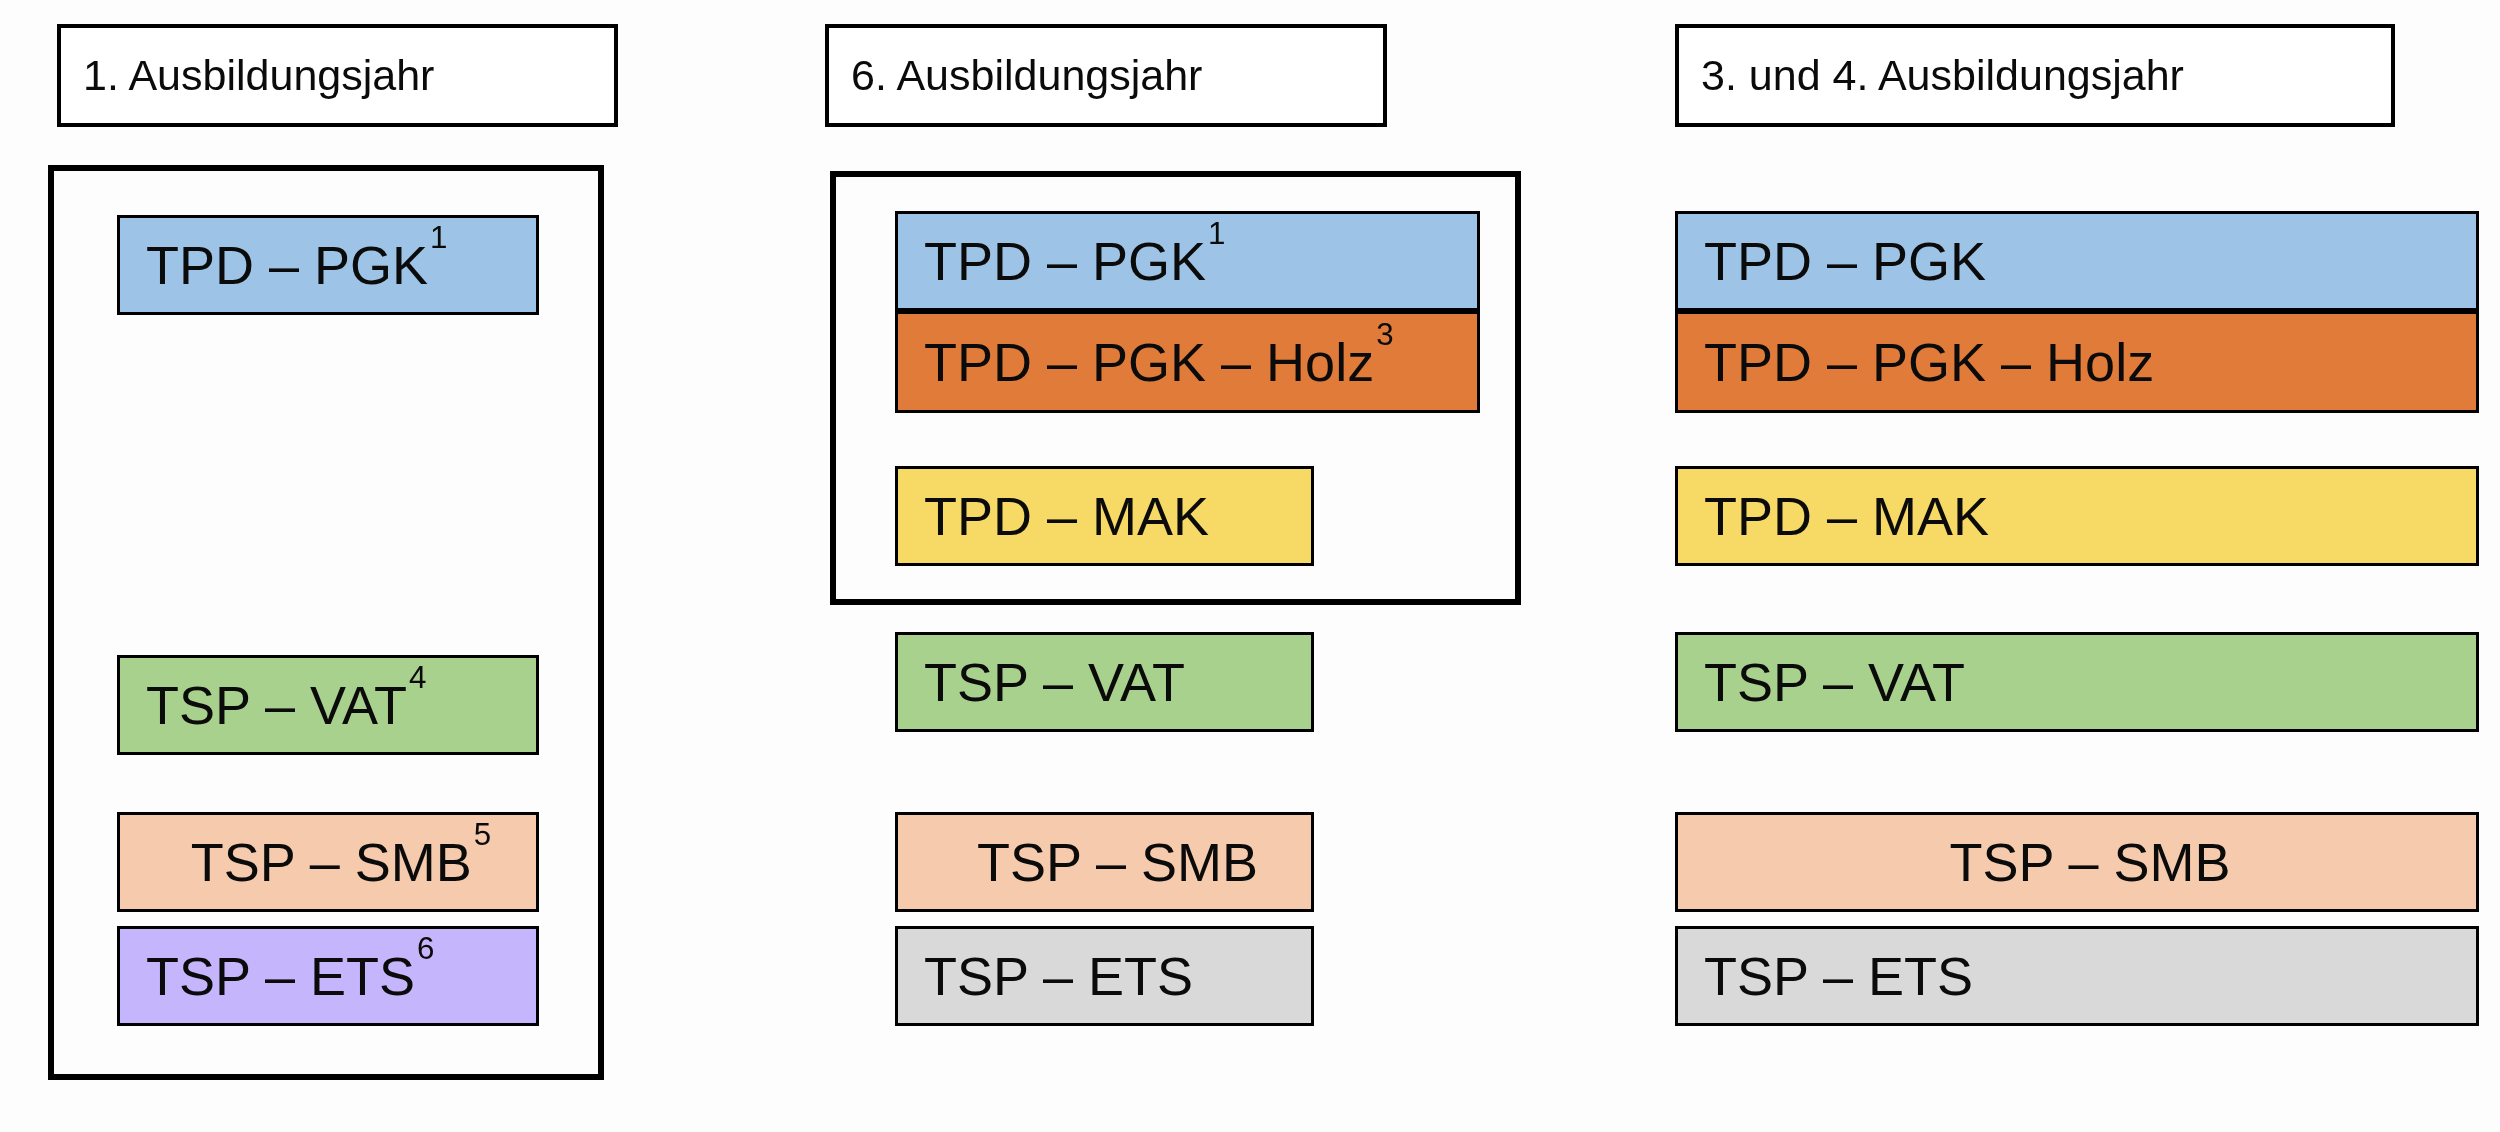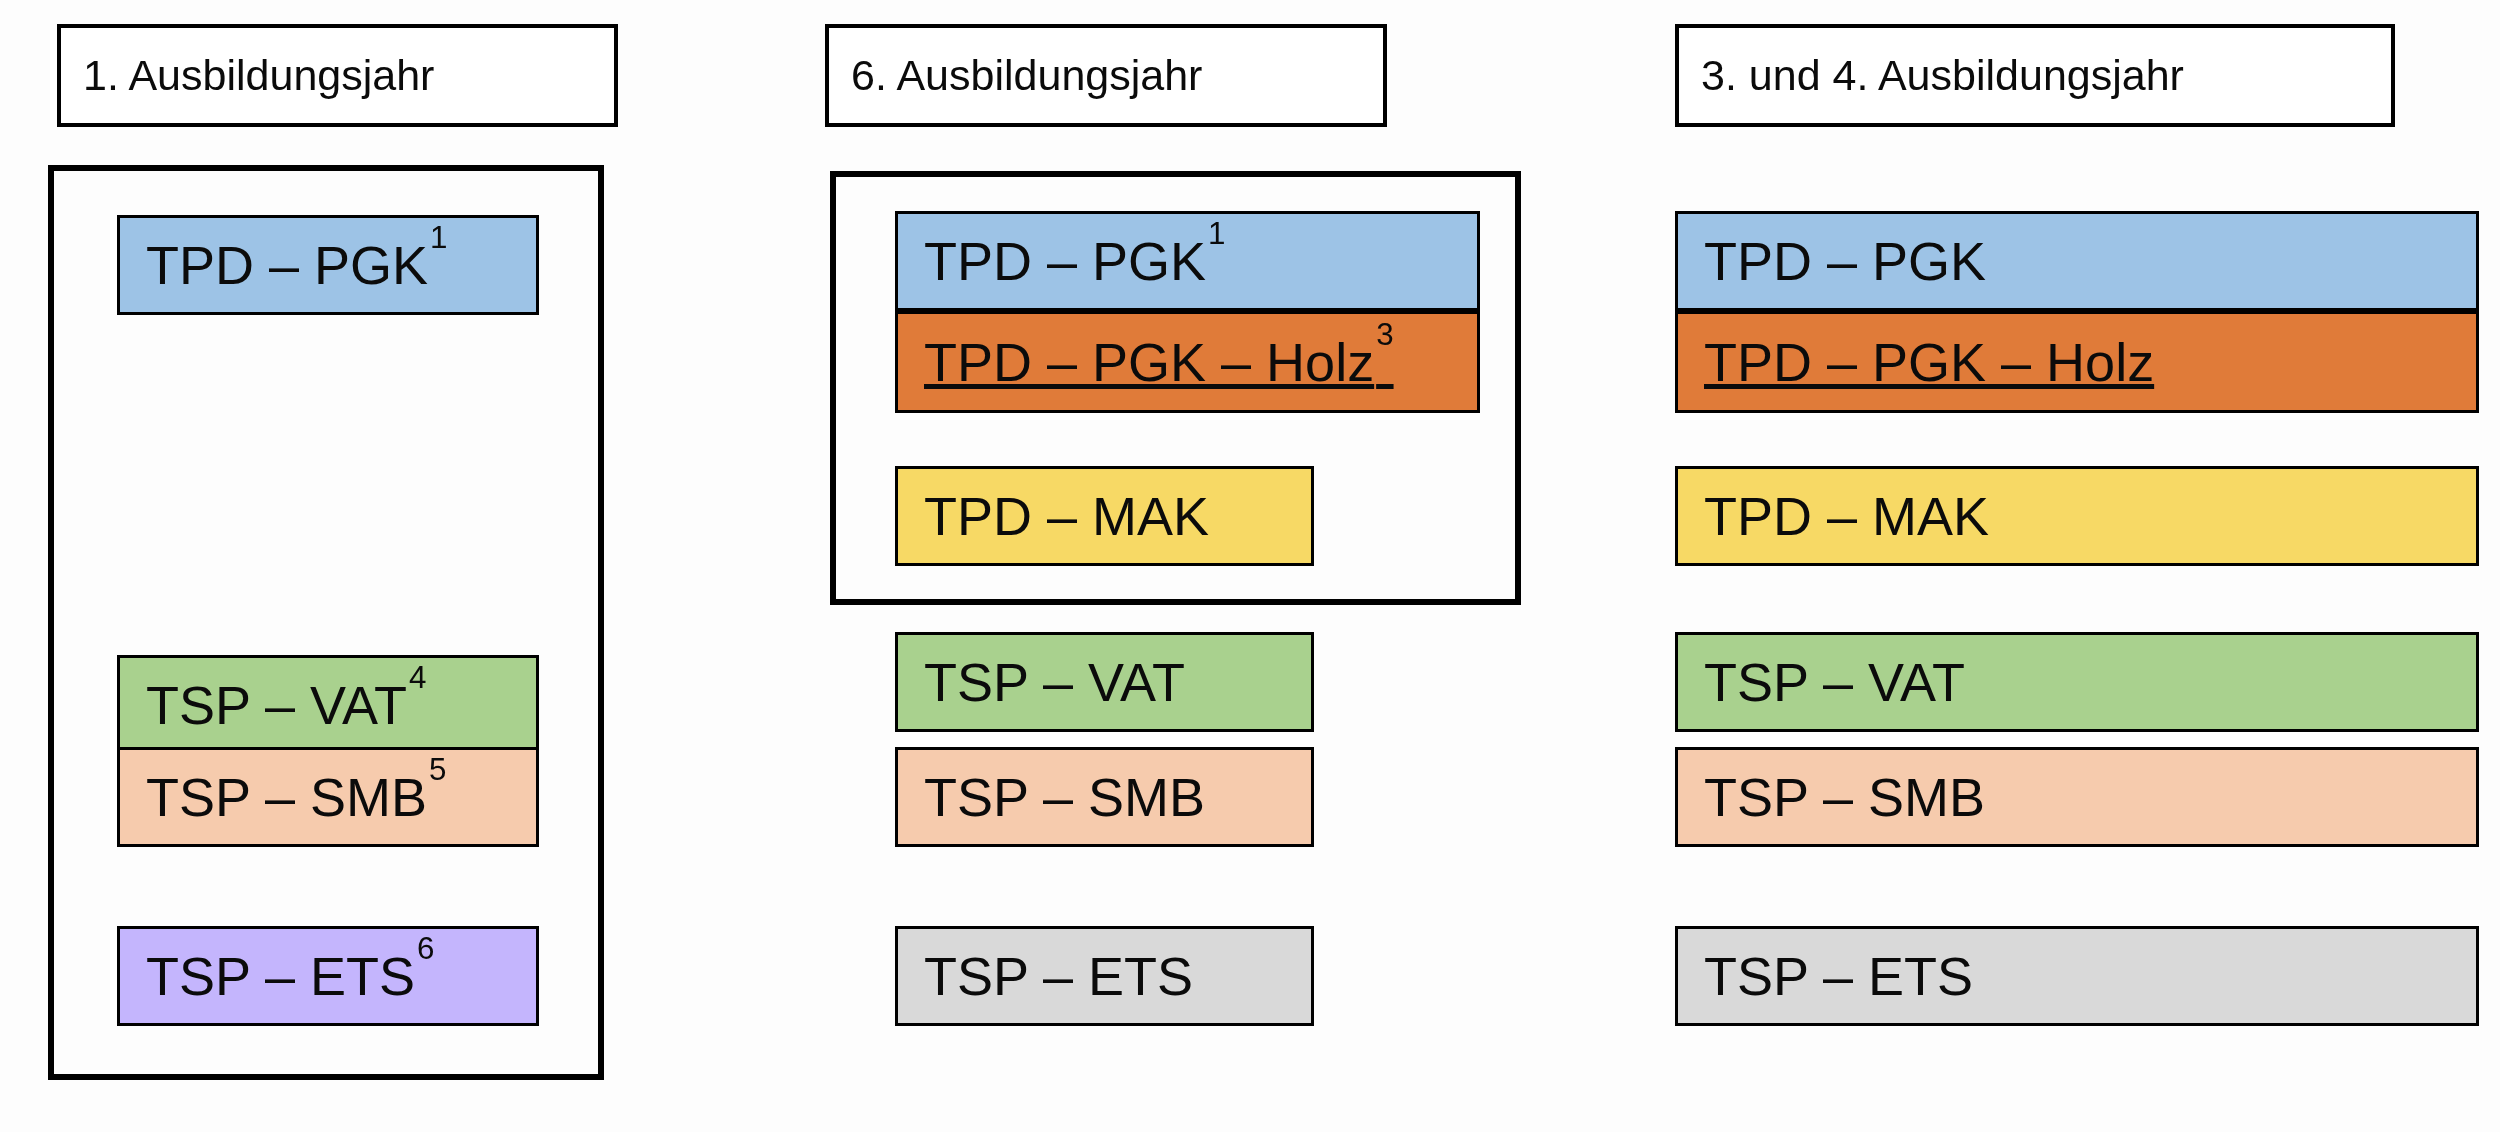--- a/index.html
+++ b/index.html
@@ -36,38 +36,38 @@
   .box{
     position:absolute;
     border:3px solid #000;
     box-sizing:border-box;
     height:100px;
     line-height:94px;
     font-size:54px;
     padding-left:26px;
     white-space:nowrap;
   }
-  .box.tall{height:102px;line-height:96px;text-decoration:underline;}
+  .box.tall{height:102px;line-height:96px;}
   .box sup{
     font-size:0.58em;
     line-height:0;
     position:relative;
     top:-0.55em;
     margin-left:2px;
   }
   .b1{left:117px;width:422px;}
   .b2n{left:895px;width:419px;}
   .b2w{left:895px;width:585px;}
   .b3{left:1675px;width:804px;}
   .r-blue1{top:215px;}
   .r-blue{top:211px;}
   .r-orange{top:311px;}
   .r-yellow{top:466px;}
   .r-green{top:632px;}
-  .r-salmon{top:747px;}
+  .r-salmon{top:812px;text-align:center;}
   .r-gray{top:926px;}
 </style>
 </head>
 <body>
 
 <div class="canvas">
 
   <div class="title title-1">1. Ausbildungsjahr</div>
   <div class="title title-2">6. Ausbildungsjahr</div>
   <div class="title title-3">3. und 4. Ausbildungsjahr</div>

